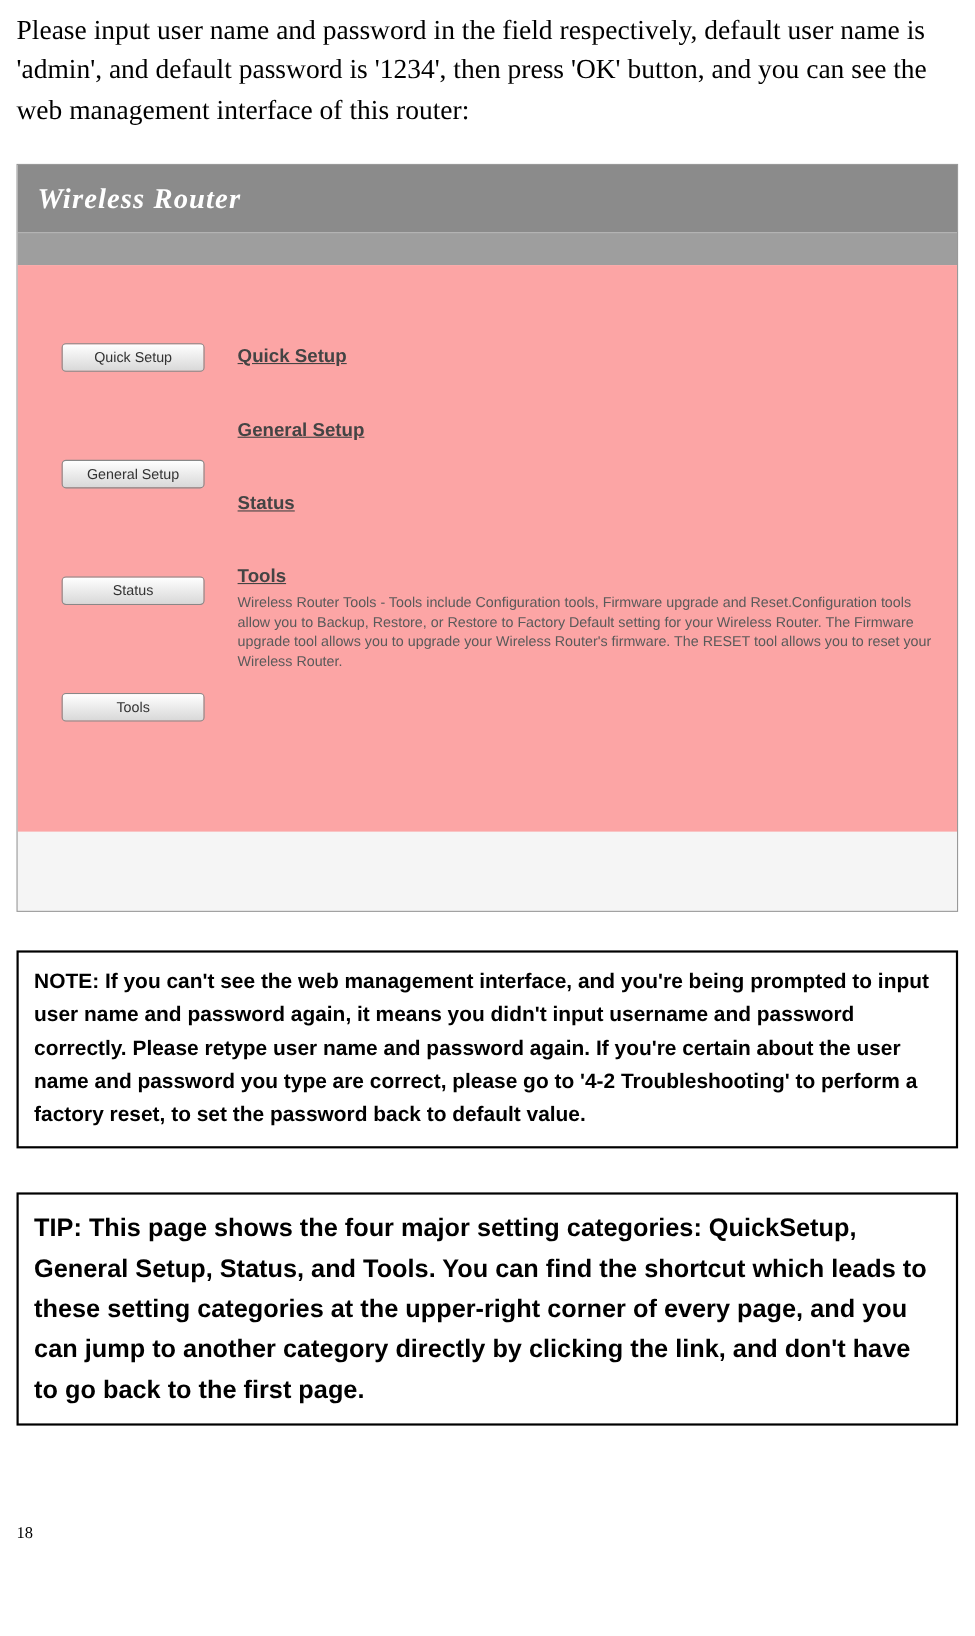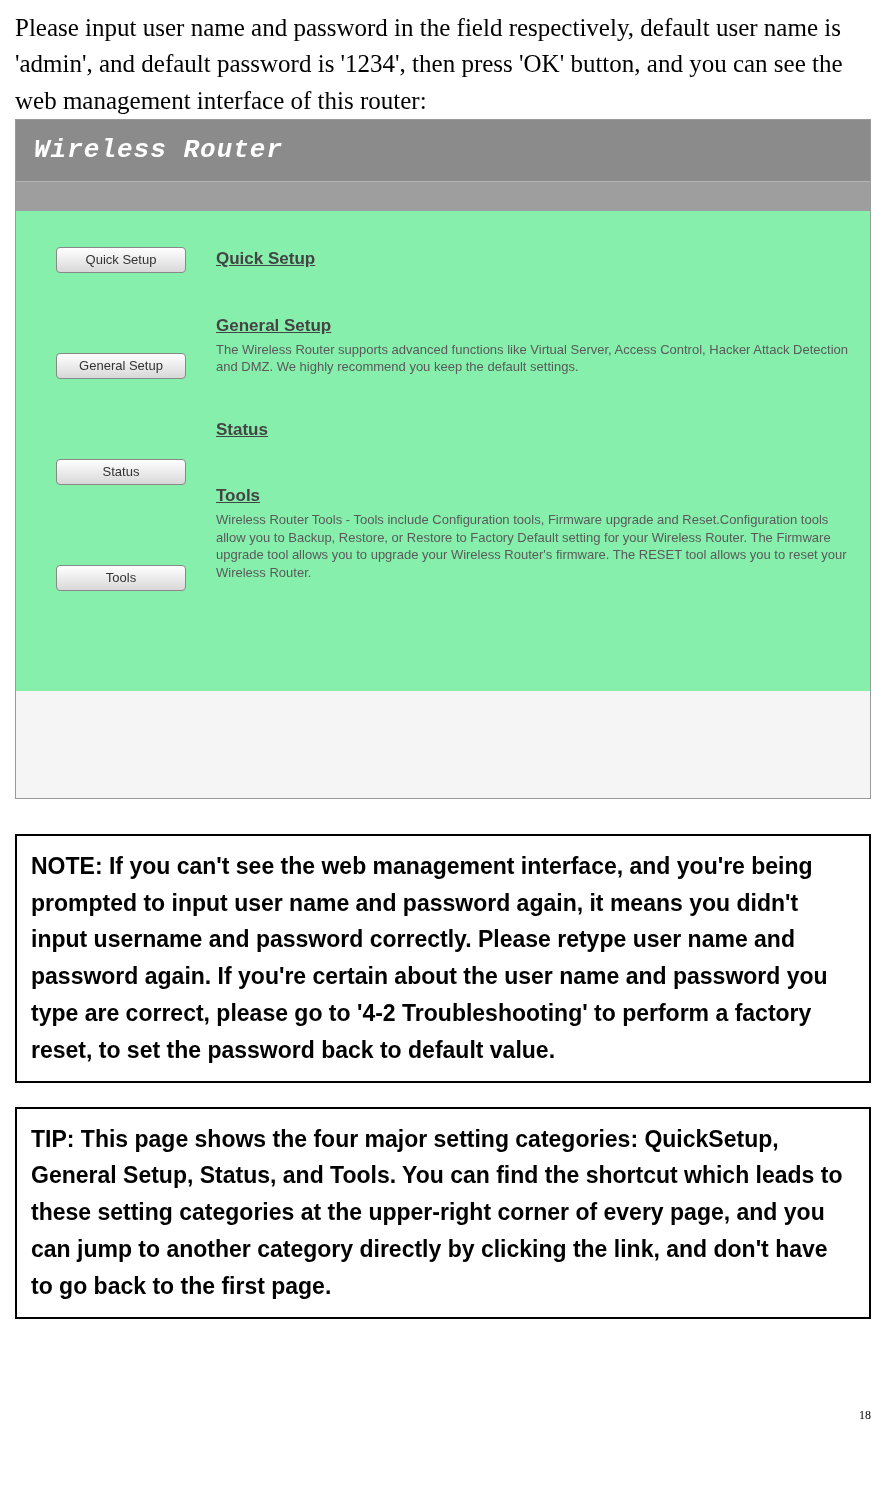--- a/index.html
+++ b/index.html
@@ -9,49 +9,50 @@
     }
     body {
       font-family: "Times New Roman", serif;
       background: #ffffff;
       width: 886px;
       padding: 10px 15px 30px 15px;
       font-size: 25px;
       line-height: 1.45;
     }
     .intro-text {
+      margin-bottom: 30px;
     }
     .screenshot {
       border: 1px solid #999;
       background: #f5f5f5;
       width: 100%;
       height: 680px;
       margin-bottom: 35px;
       position: relative;
       overflow: hidden;
     }
     .screenshot-header {
       background: #8b8b8b;
       color: #fff;
-      font-family: Liberation Mono, monospace;
+      font-family: Liberation Serif, serif;
       font-size: 26px;
       font-weight: bold;
       font-style: italic;
       padding: 12px 18px;
       letter-spacing: 1px;
     }
     .screenshot-bar {
       background: #9e9e9e;
       height: 30px;
       border-top: 1px solid #b5b5b5;
     }
     .screenshot-body {
-      background: #86efac;
+      background: #fca5a5;
       display: flex;
-      padding: 36px 20px 20px 20px;
+      padding: 71px 20px 20px 20px;
       font-family: Arial, sans-serif;
     }
     .screenshot-left {
       width: 180px;
       flex-shrink: 0;
     }
     .router-button {
       background: linear-gradient(to bottom, #ffffff, #d8d8d8);
       border: 1px solid #888;
       border-radius: 4px;
@@ -80,38 +81,38 @@
       font-size: 17px;
       color: #444;
       margin-bottom: 2px;
     }
     .section-desc {
       line-height: 1.35;
     }
     .note-box {
       border: 2px solid #000;
       padding: 12px 14px;
-      margin-bottom: 24px;
+      margin-bottom: 40px;
       font-family: Arial, sans-serif;
-      font-size: 23px;
+      font-size: 19px;
       font-weight: bold;
       line-height: 1.6;
     }
     .tip-box {
       border: 2px solid #000;
       padding: 12px 14px;
       font-family: Arial, sans-serif;
       font-size: 23px;
       font-weight: bold;
       line-height: 1.6;
       margin-bottom: 88px;
     }
     .page-number {
-      text-align: right;
-      font-size: 12px;
+      text-align: left;
+      font-size: 15px;
       font-family: "Times New Roman", serif;
     }
   </style>
 </head>
 <body>
 
 <div class="intro-text">Please input user name and password in the field respectively, default user name is 'admin', and default password is '1234', then press 'OK' button, and you can see the web management interface of this router:</div>
 
 <div class="screenshot">
   <div class="screenshot-header">Wireless Router</div>
@@ -122,21 +123,20 @@
       <div class="router-button">General Setup</div>
       <div class="router-button">Status</div>
       <div class="router-button">Tools</div>
     </div>
     <div class="screenshot-right">
       <div class="section-block">
         <div class="section-title">Quick Setup</div>
       </div>
       <div class="section-block">
         <div class="section-title">General Setup</div>
-        <div class="section-desc">The Wireless Router supports advanced functions like Virtual Server, Access Control, Hacker Attack Detection and DMZ. We highly recommend you keep the default settings.</div>
       </div>
       <div class="section-block">
         <div class="section-title">Status</div>
       </div>
       <div class="section-block">
         <div class="section-title">Tools</div>
         <div class="section-desc">Wireless Router Tools - Tools include Configuration tools, Firmware upgrade and Reset.Configuration tools allow you to Backup, Restore, or Restore to Factory Default setting for your Wireless Router. The Firmware upgrade tool allows you to upgrade your Wireless Router's firmware. The RESET tool allows you to reset your Wireless Router.</div>
       </div>
     </div>
   </div>

